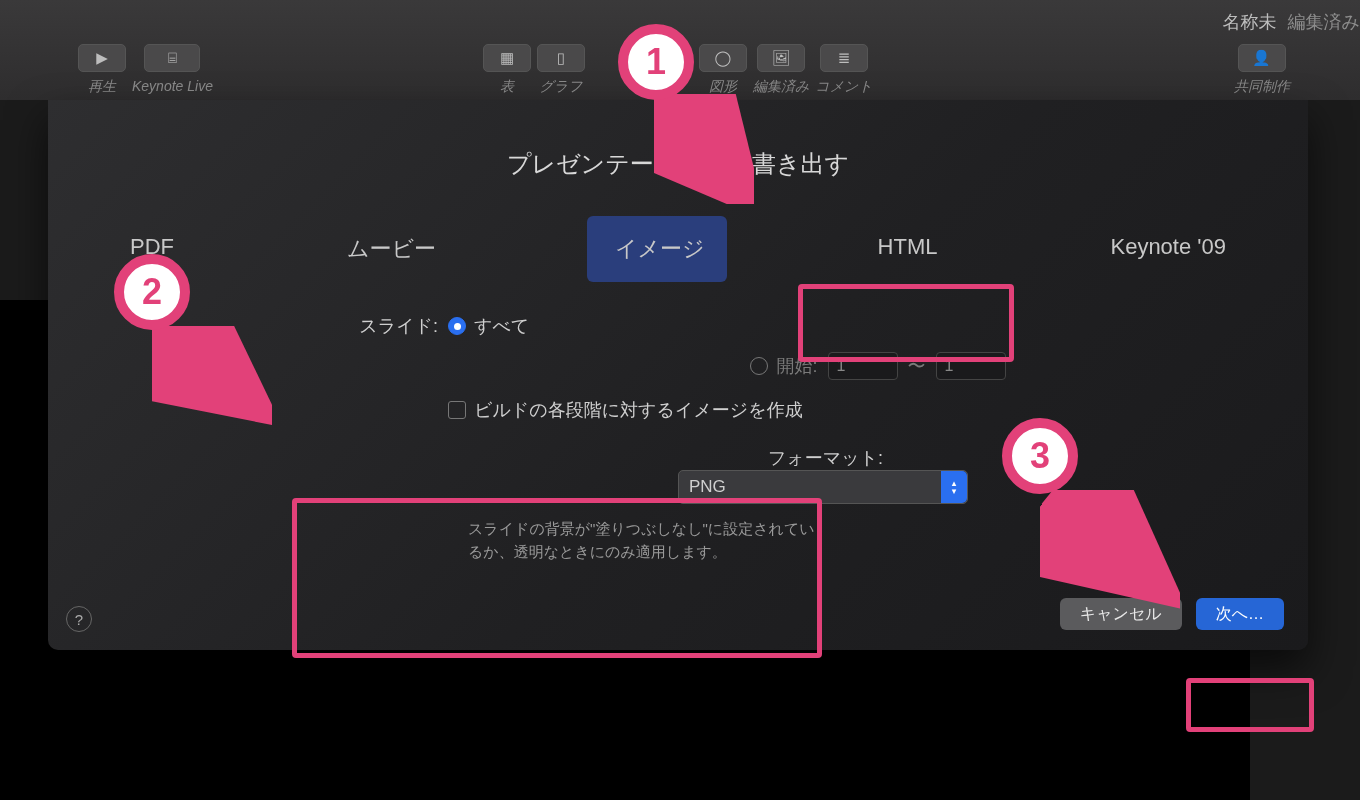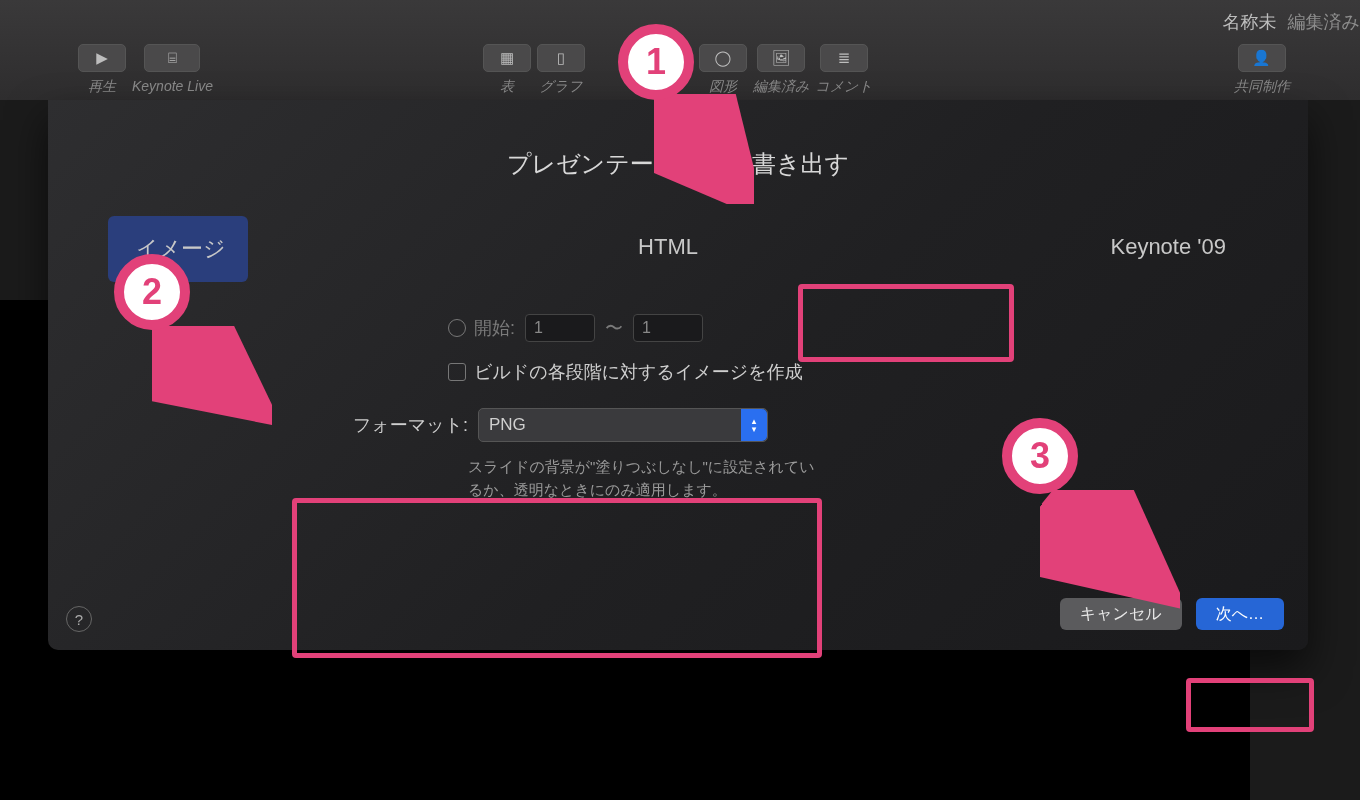--- a/index.html
+++ b/index.html
@@ -28,21 +28,21 @@
   .tabs { display:flex; justify-content:space-between; margin:36px 60px 0 60px; }
   .tab { color:#c8c8c8; font-size:22px; padding:18px 22px; border-radius:6px; cursor:pointer; white-space:nowrap;}
   .tab.sel { background:#2a3e7c;padding-left:28px; }
   .form { margin:32px 0 0 290px; font-size:18px; color:#cfcfcf; }
   .row { display:flex; align-items:center; margin-bottom:14px; }
   .lbl { width:100px; text-align:right; margin-right:10px; color:#cfcfcf; }
   .radio { width:18px; height:18px; border-radius:50%; border:1px solid #777; margin-right:8px; display:inline-flex; align-items:center; justify-content:center;}
   .radio.sel { background:#2a6ff0; border-color:#2a6ff0;}
   .radio.sel::after { content:""; width:7px; height:7px; background:#fff; border-radius:50%; }
   .numin { background:#1a1a1c; border:1px solid #444; width:70px; height:28px; color:#888; border-radius:4px; padding:0 8px; display:flex; align-items:center; font-size:16px;}
-  .dim { color:#7a7a7a; }
+  .dim { color:#7a7a7a;justify-content:center; }
   .chk { width:18px; height:18px; border:1px solid #777; border-radius:3px; margin-right:8px; display:inline-flex; align-items:center; justify-content:center;}
   .chk.sel { background:#2a6ff0; border-color:#2a6ff0;}
   .chk.sel::after { content:"✓"; color:#fff; font-size:14px; font-weight:bold; line-height:1;}
   .select { background:#3a3a3d; border:1px solid #555; width:290px; height:34px; border-radius:5px; display:flex; align-items:center; padding:4px 10px; position:relative; font-size:17px;}
   .select .arrwrap { position:absolute; right:0; top:0; bottom:0; width:26px; background:#2a6ff0; border-radius:0 5px 5px 0; display:flex; flex-direction:column; align-items:center; justify-content:center; gap:0;}
   .select .arrwrap::before{content:"▴";color:#fff;font-size:9px;line-height:8px;}
   .select .arrwrap::after{content:"▾";color:#fff;font-size:9px;line-height:8px;}
   .hint { font-size:15px; color:#9a9a9a; max-width:360px; line-height:1.5;}
   .btns { position:absolute; right:24px; bottom:20px; display:flex; gap:14px; align-items:center;}
   .btn { height:32px; padding:0 20px; border-radius:6px; font-size:16px; border:none;}
@@ -132,40 +132,47 @@
           <div class="tb-lbl">共同制作</div>
         </div>
     </div>
   </div>
 </div>
 
 <div class="sheet">
   <div class="sheet-title">プレゼンテーションを書き出す</div>
 
   <div class="tabs">
+    <div class="tab">PDF</div>
+    <div class="tab">ムービー</div>
     <div class="tab sel">イメージ</div>
     <div class="tab">HTML</div>
     <div class="tab">Keynote '09</div>
   </div>
 
   <div class="form">
+    <div class="row">
+      <div class="lbl">スライド:</div>
+      <span class="radio sel"></span>
+      <span>すべて</span>
+    </div>
     <div class="row dim">
       <div class="lbl"></div>
       <span class="radio"></span>
       <span>開始:</span>&nbsp;&nbsp;
       <span class="numin">1</span>
       <span style="margin:0 10px">〜</span>
       <span class="numin">1</span>
     </div>
     <div class="row" style="margin-top:18px;">
       <div class="lbl"></div>
       <span class="chk"></span>
       <span>ビルドの各段階に対するイメージを作成</span>
     </div>
-    <div class="row" style="margin-top:24px;">
+    <div class="row" style="margin-top:24px;flex-direction:column;">
       <div class="lbl" style="width:130px">フォーマット:</div>
       <div class="select">
         <span>PNG</span>
         <span class="arrwrap"></span>
       </div>
     </div>
     <div class="row" style="margin-left:130px;">
       <div class="hint">スライドの背景が"塗りつぶしなし"に設定されているか、透明なときにのみ適用します。</div>
     </div>
   </div>

